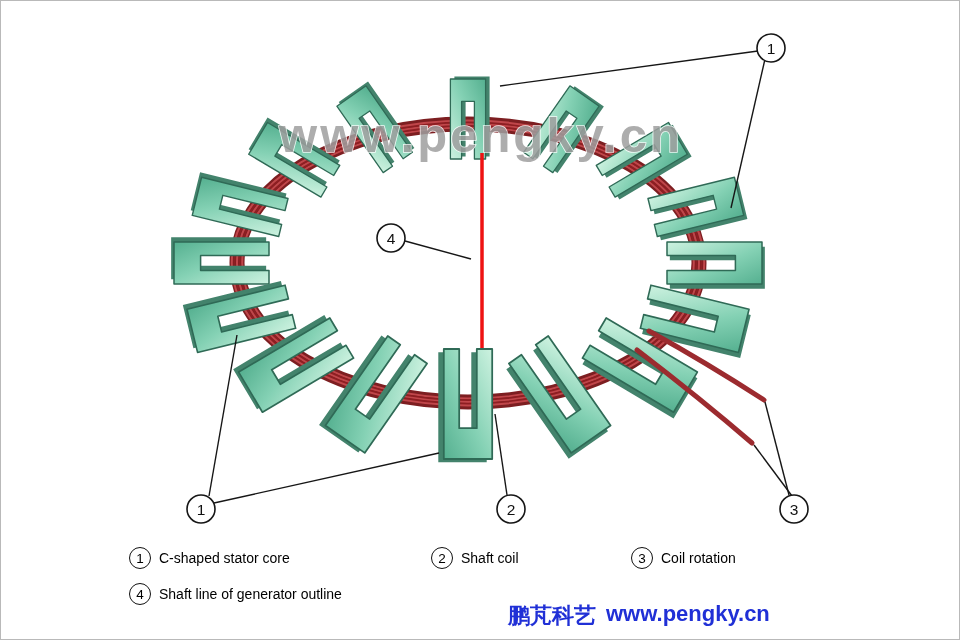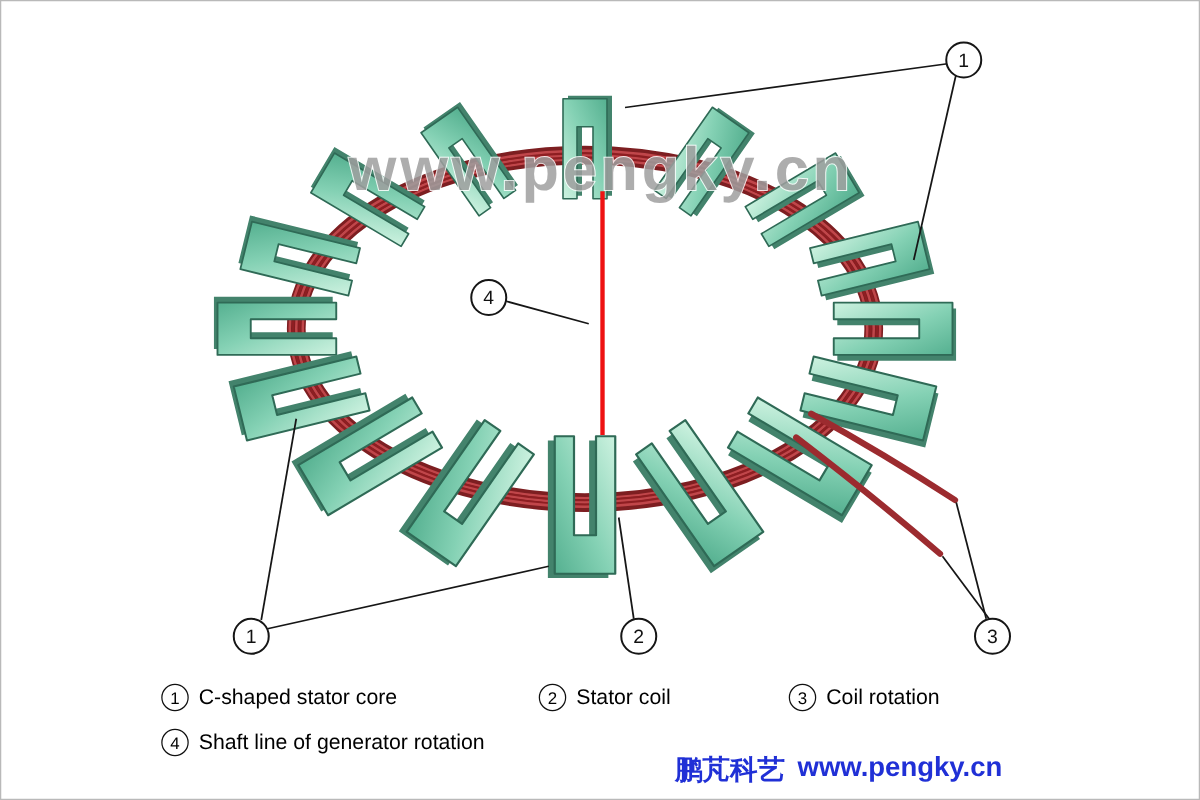--- a/index.html
+++ b/index.html
@@ -16,24 +16,24 @@
     font:bold 49px "Liberation Sans", sans-serif;letter-spacing:3px;
     fill:#9f9f9f;stroke:#ffffff;stroke-width:1.6px;paint-order:stroke;
     opacity:.85;text-anchor:middle;
   }
   .legend-item{position:absolute;display:flex;align-items:center;color:#000;}
   .lnum{
     width:20px;height:20px;border:1.4px solid #111;border-radius:50%;
     display:inline-flex;align-items:center;justify-content:center;
     font-size:13.5px;margin-right:8px;flex:0 0 auto;background:#fff;
   }
-  .llabel{font-size:17px;white-space:nowrap;}
+  .llabel{font-size:14px;white-space:nowrap;}
   .brand{
     position:absolute;left:507px;top:600px;display:flex;gap:10px;
-    font-size:22px;font-weight:bold;color:#2030d6;white-space:nowrap;margin-left:32px;
+    font-size:22px;font-weight:bold;color:#2030d6;white-space:nowrap;
   }
 </style>
 </head>
 <body>
 
 <div class="stage">
 
   <svg id="diagram" width="960" height="640" viewBox="0 0 960 640">
     <defs>
       <linearGradient id="coreGrad" x1="0" y1="0" x2="1" y2="1">
@@ -161,29 +161,29 @@
       <text class="cn" x="390" y="242.5">4</text>
     </g>
   </svg>
 
   <div class="legend-item" style="left:128px;top:546px">
     <span class="lnum">1</span>
     <span class="llabel">C-shaped stator core</span>
   </div>
   <div class="legend-item" style="left:430px;top:546px">
     <span class="lnum">2</span>
-    <span class="llabel">Stator coil</span>
+    <span class="llabel">Shaft coil</span>
   </div>
   <div class="legend-item" style="left:630px;top:546px">
     <span class="lnum">3</span>
     <span class="llabel">Coil rotation</span>
   </div>
   <div class="legend-item" style="left:128px;top:582px">
     <span class="lnum">4</span>
-    <span class="llabel">Shaft line of generator rotation</span>
+    <span class="llabel">Shaft line of generator outline</span>
   </div>
 
   <div class="brand">
     <span>鹏芃科艺</span>
     <span>www.pengky.cn</span>
   </div>
 
 </div>
 
 </body></html>

